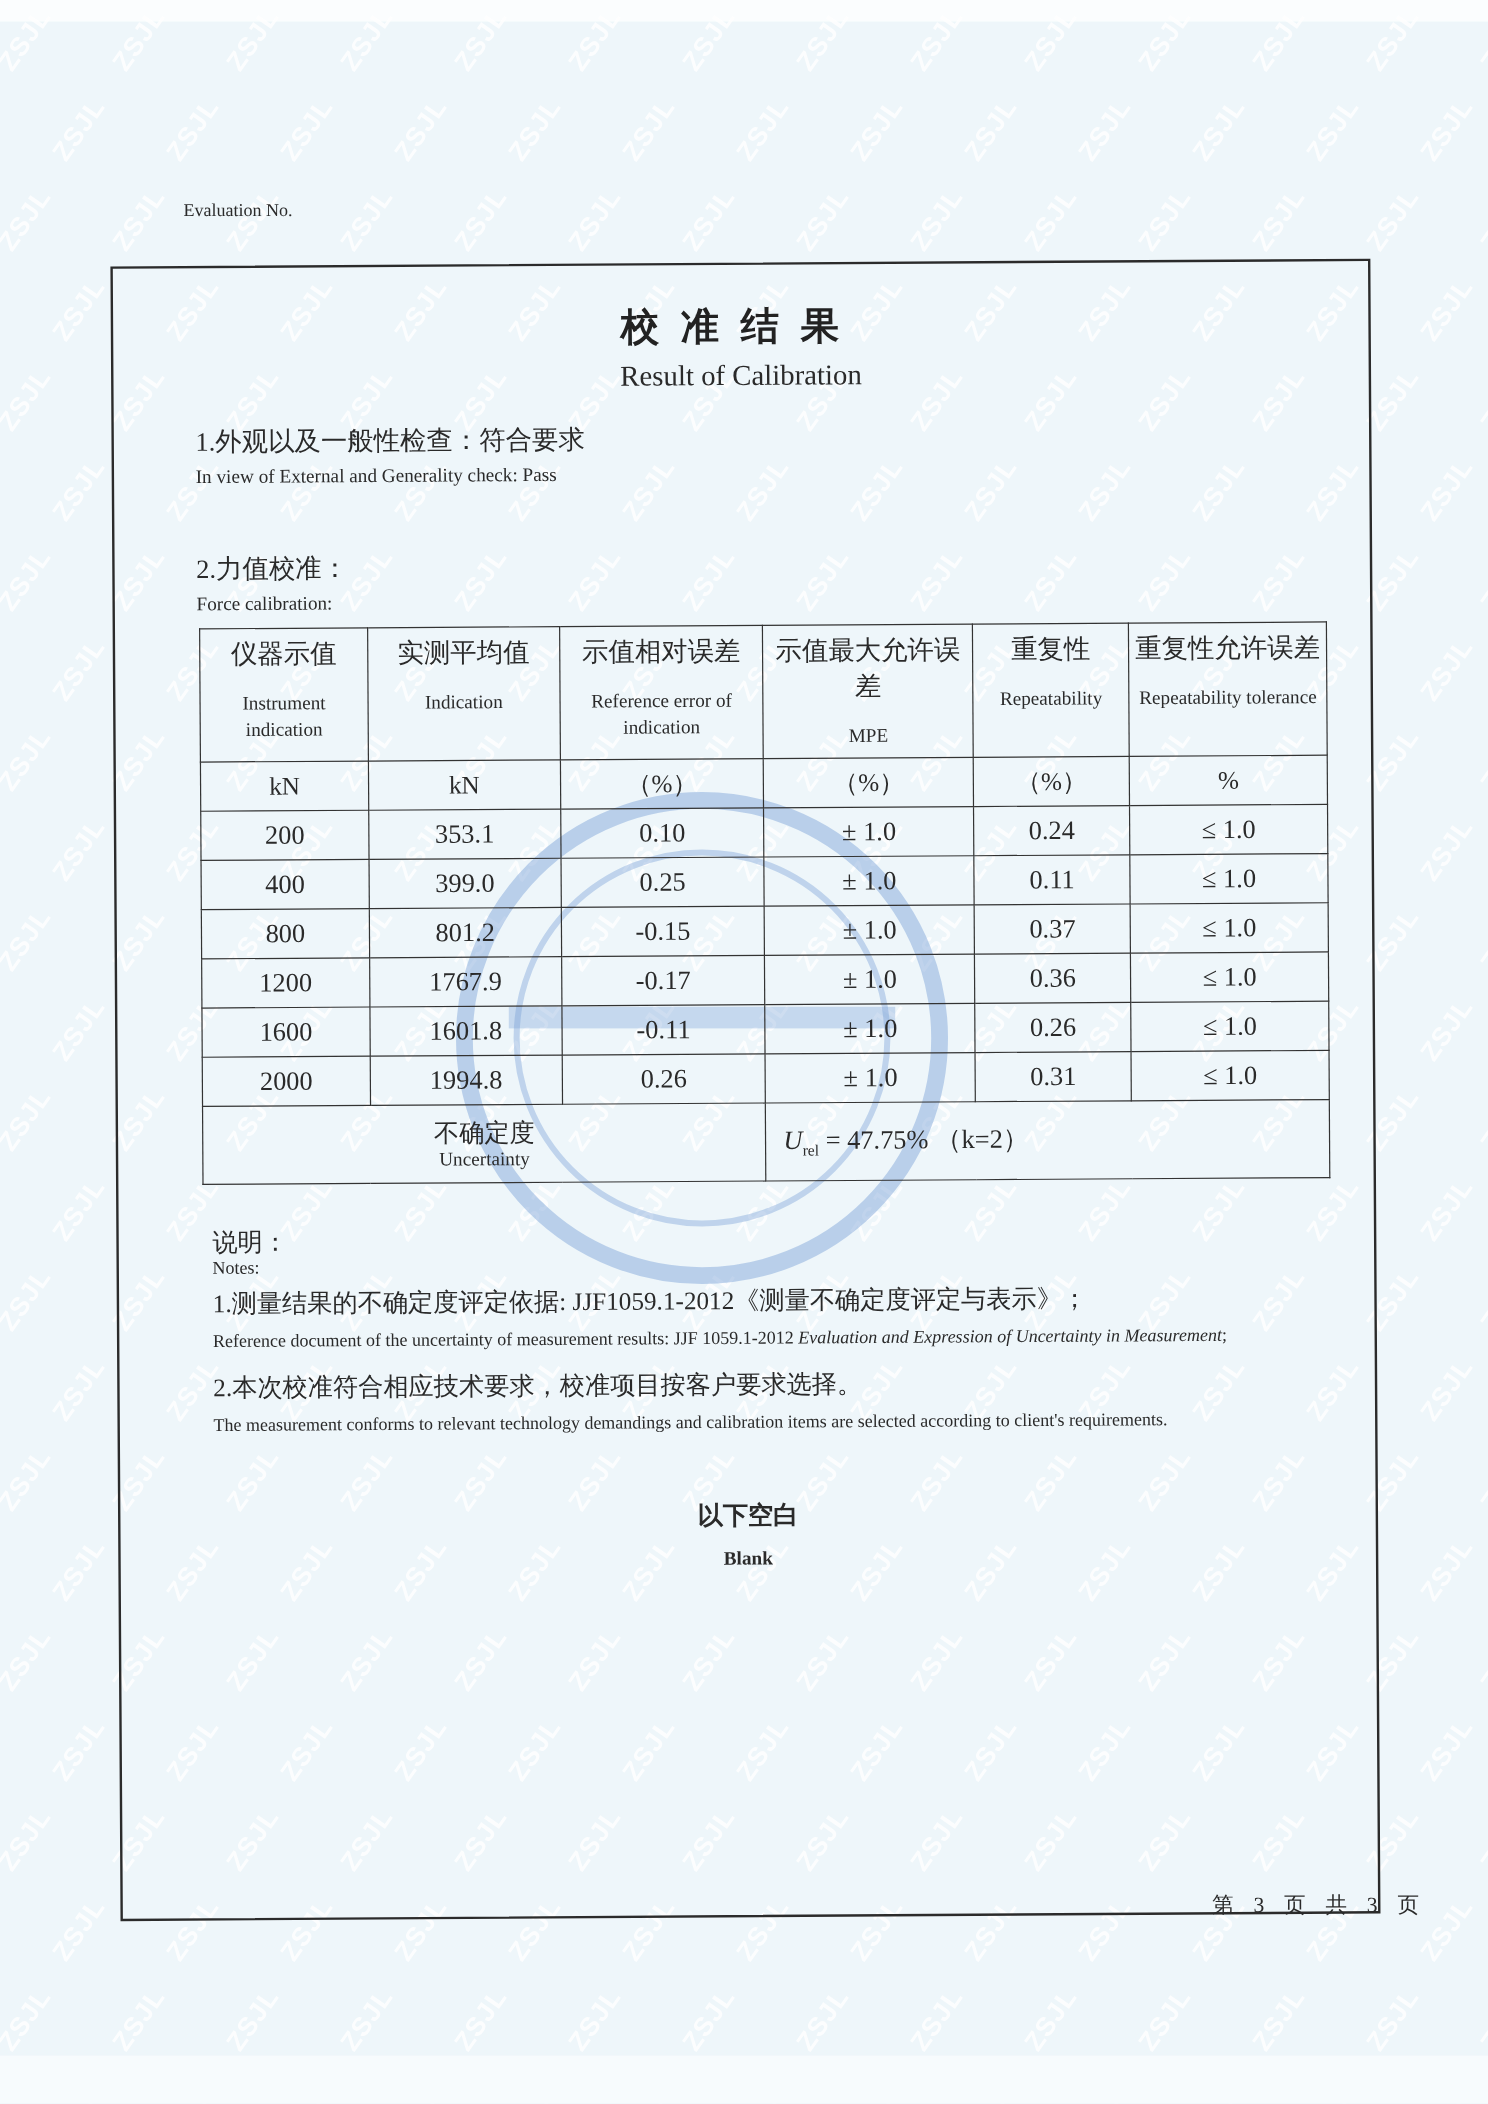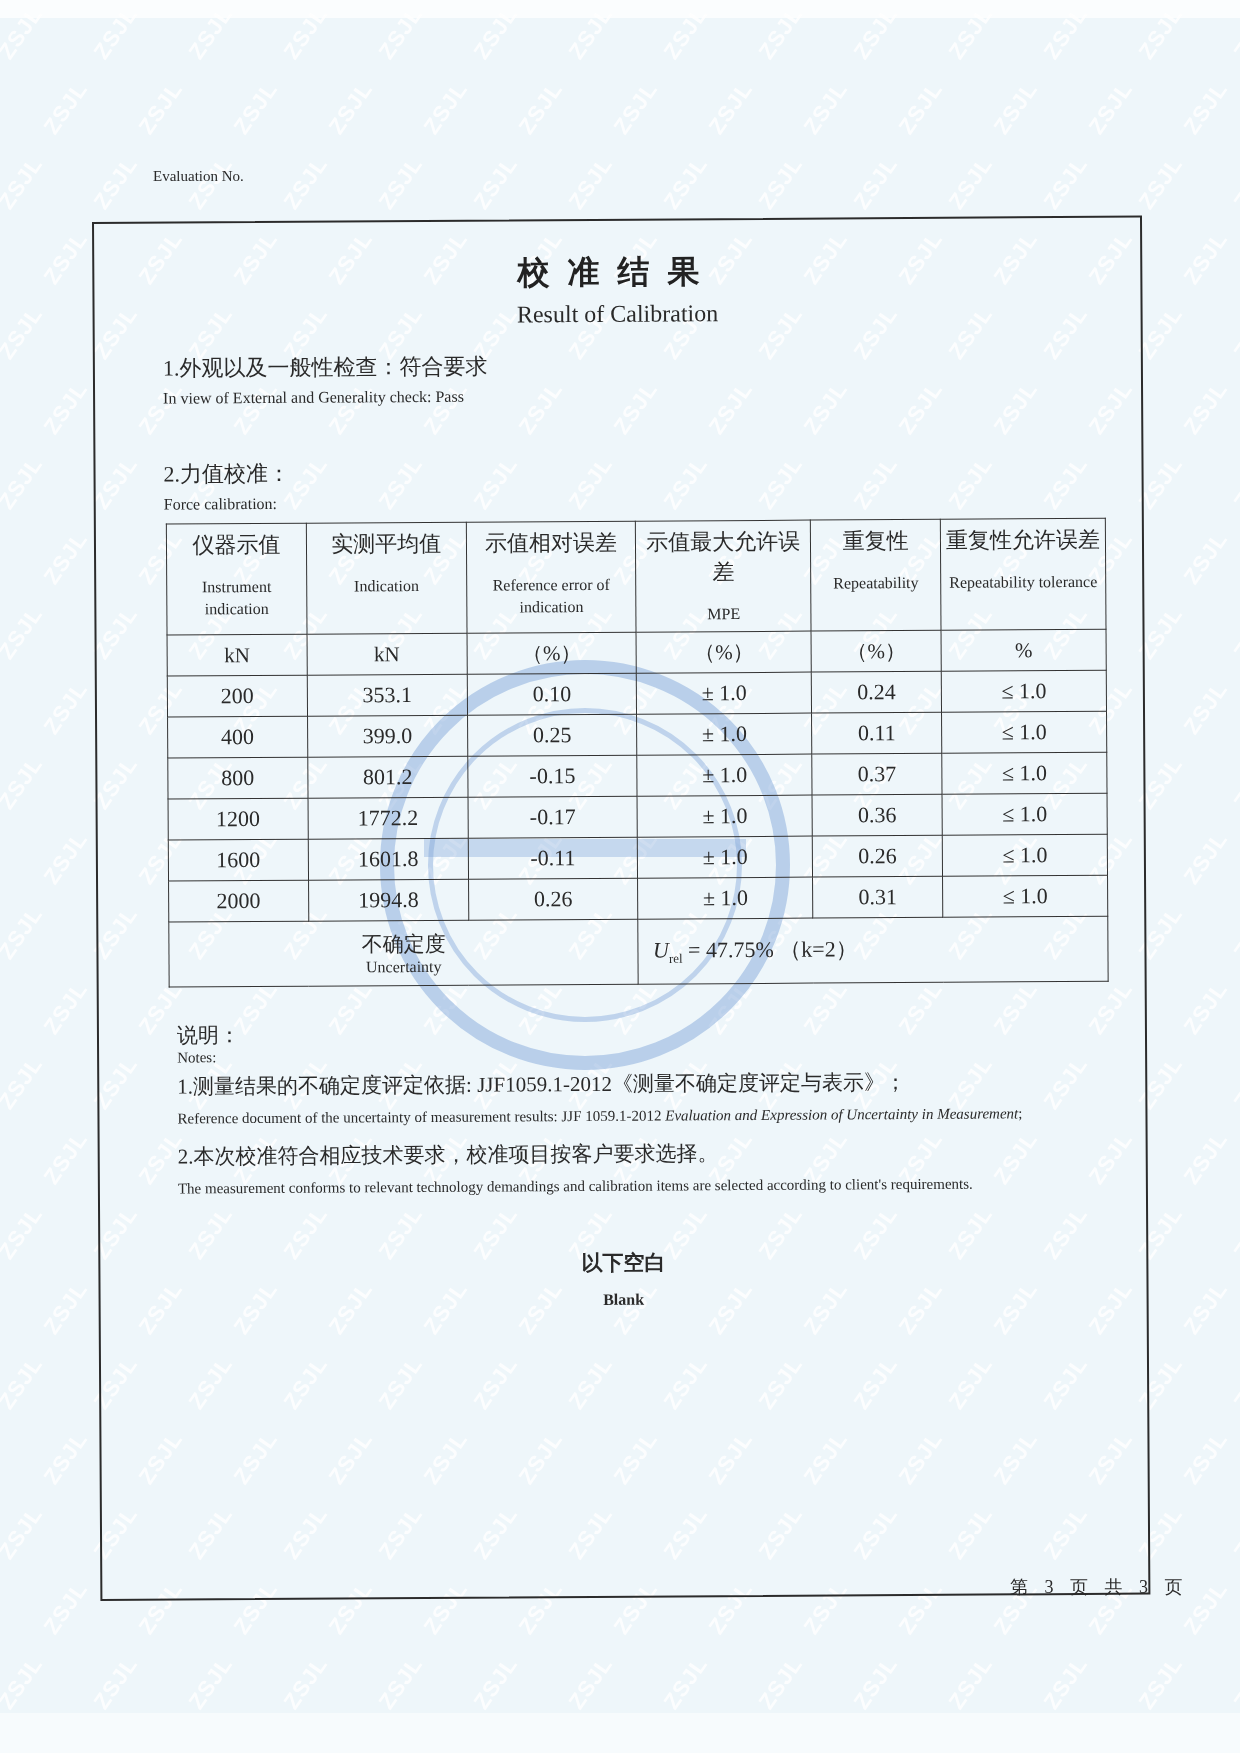--- a/index.html
+++ b/index.html
@@ -488,21 +488,21 @@
     <tr>
       <td>800</td>
           <td>801.2</td>
           <td>-0.15</td>
           <td>± 1.0</td>
           <td>0.37</td>
           <td>≤ 1.0</td>
     </tr>
     <tr>
       <td>1200</td>
-          <td>1772.2</td>
+          <td>1767.9</td>
           <td>-0.17</td>
           <td>± 1.0</td>
           <td>0.36</td>
           <td>≤ 1.0</td>
     </tr>
     <tr>
       <td>1600</td>
           <td>1601.8</td>
           <td>-0.11</td>
           <td>± 1.0</td>

